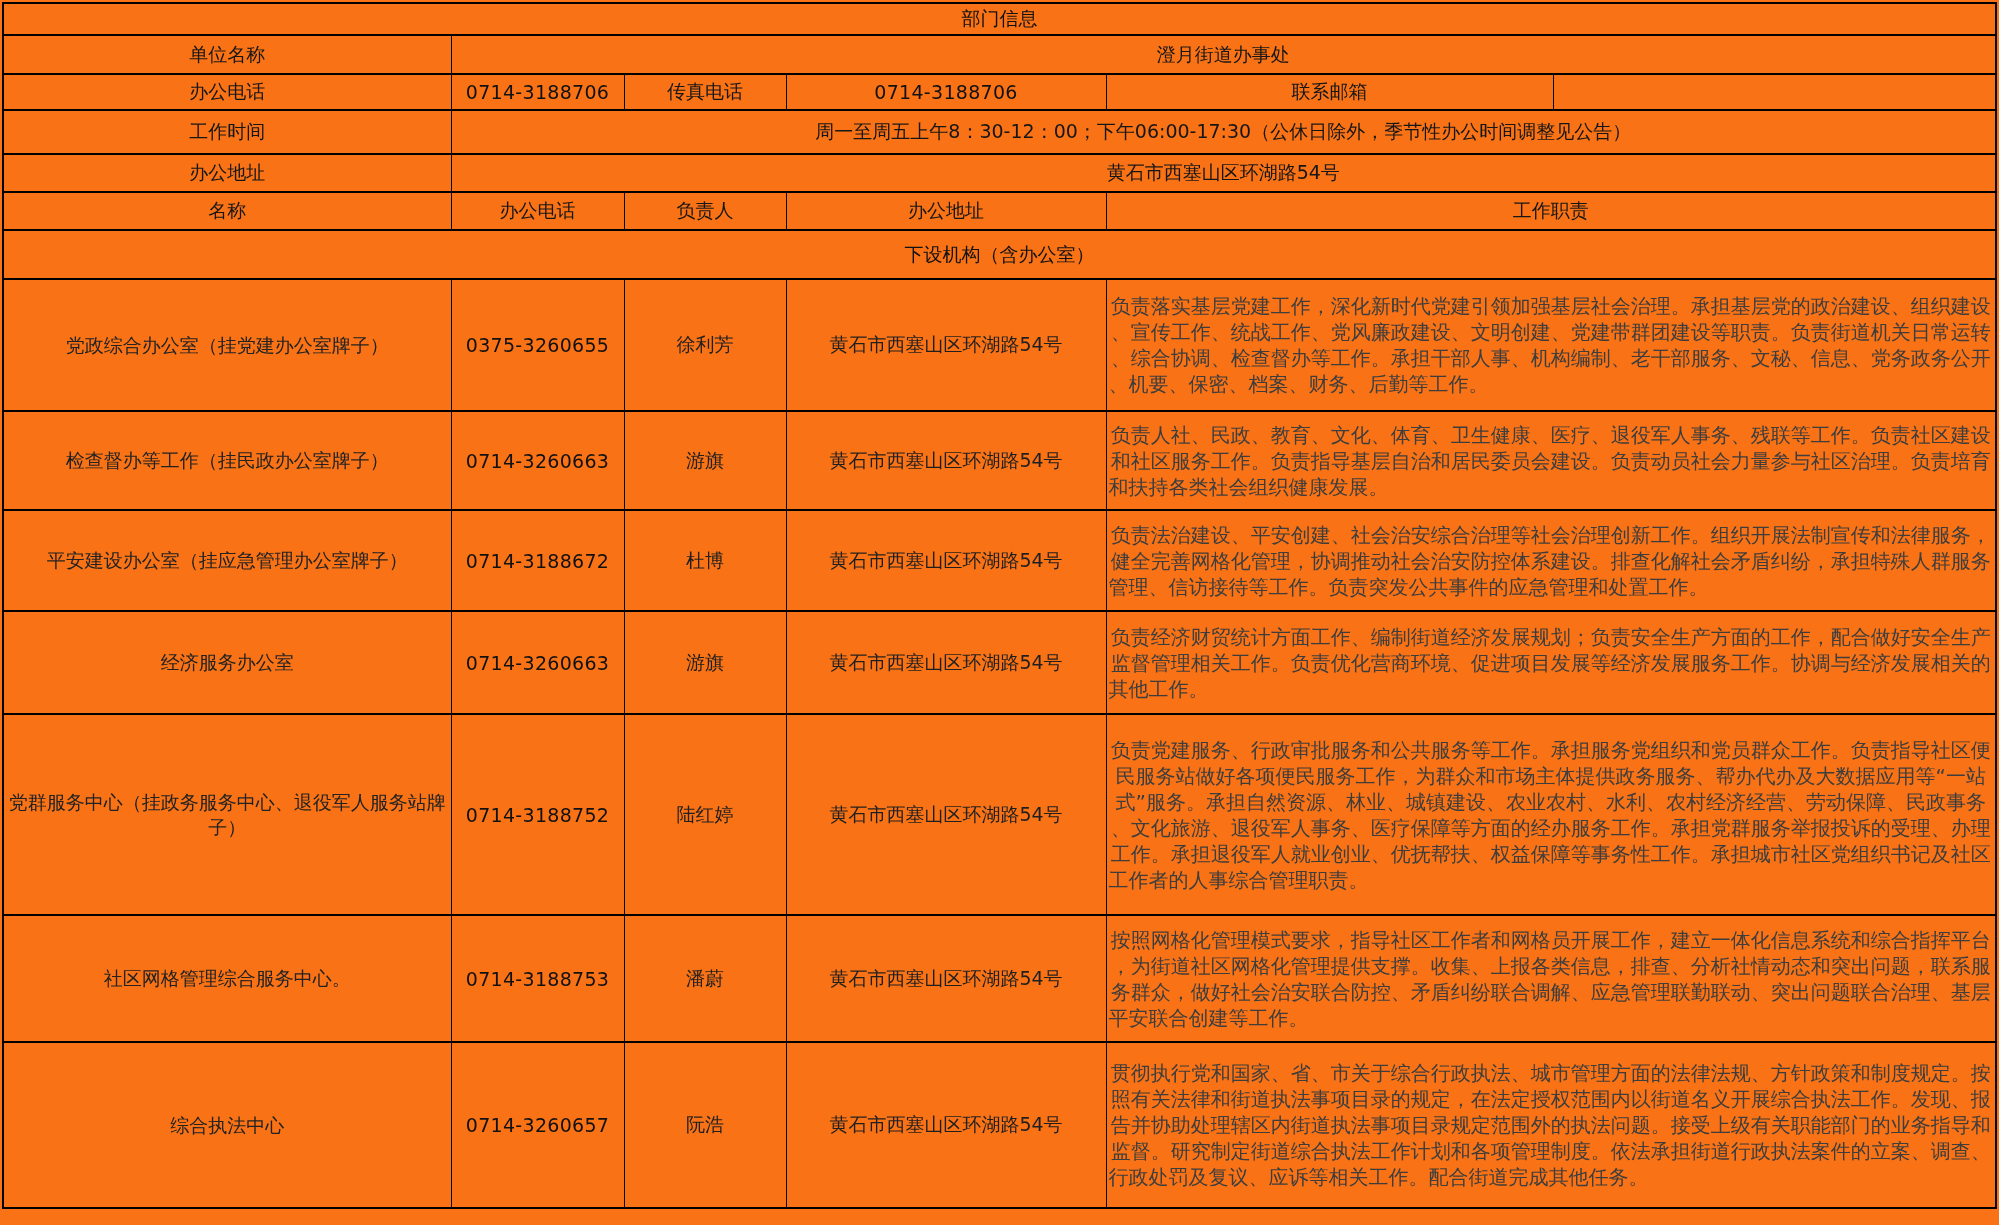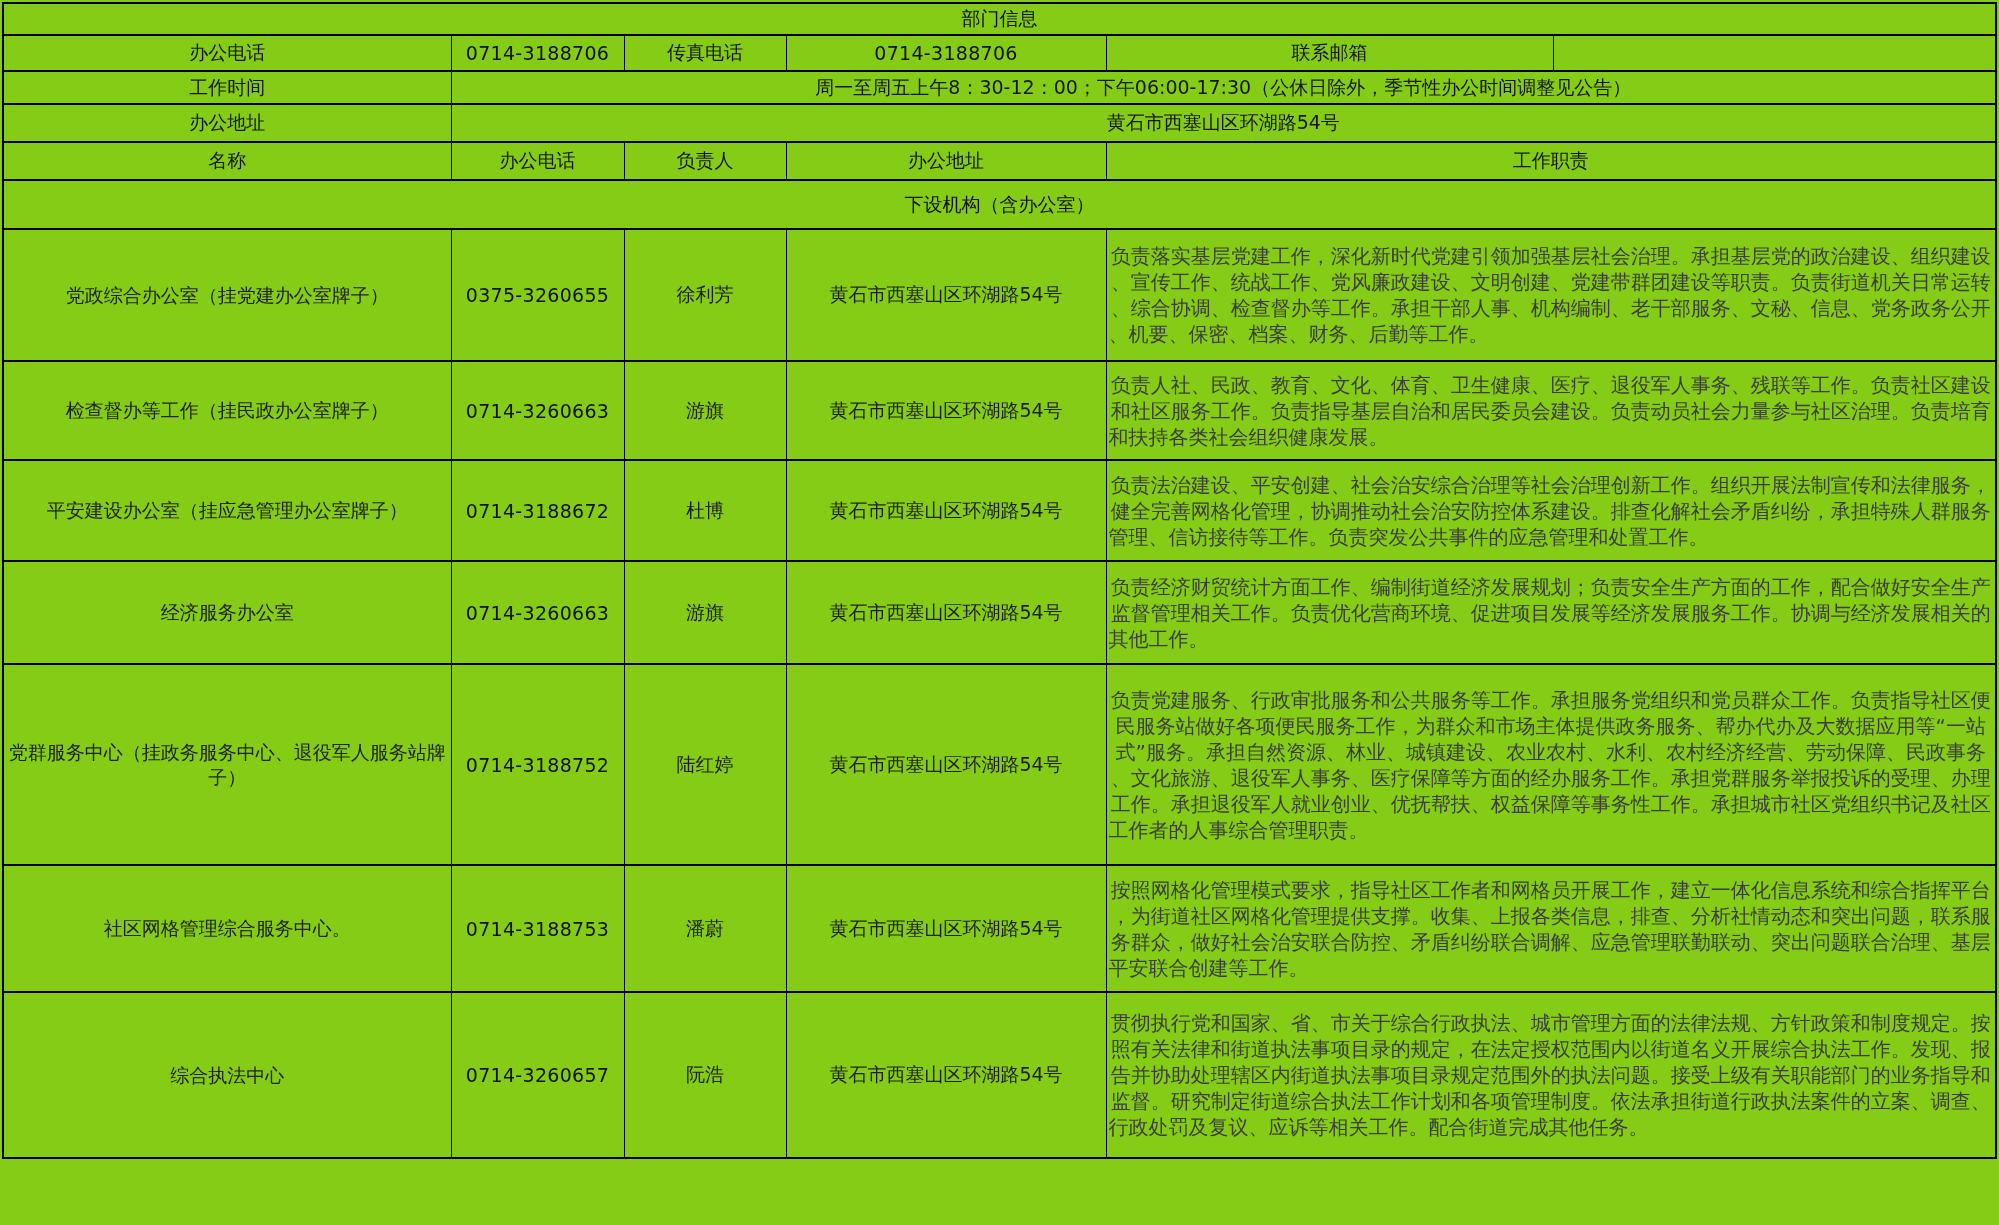--- a/index.html
+++ b/index.html
@@ -5,21 +5,21 @@
   html,body{
     margin:0;
     padding:0;
     background:#ffffff;
     font-family:"DejaVu Sans","Liberation Sans",sans-serif;
     color:#1f1f1f;
   }
   .page{
     width:1999px;
     height:1225px;
-    background:#84cc16;
+    background:#f97316;
     overflow:hidden;
   }
   table.dept{
     border-collapse:collapse;
     table-layout:fixed;
     width:1993px;
     margin:2px 0 0 2px;
     border:2px solid #000;
     font-size:19px;
   }
@@ -70,31 +70,35 @@
       <col style="width:320px">
       <col style="width:447px">
       <col style="width:443px">
     </colgroup>
 
     <tbody>
         <tr style="height:32px">
       <td colspan="6" class="title-cell">部门信息</td>
     </tr>
 
+    <tr style="height:39px">
+      <td class="label-cell">单位名称</td>
+      <td colspan="5" class="value-cell">澄月街道办事处</td>
+    </tr>
 
     <tr style="height:36px">
       <td class="label-cell">办公电话</td>
       <td class="num">0714-3188706</td>
       <td class="label-cell">传真电话</td>
       <td class="num">0714-3188706</td>
       <td class="label-cell">联系邮箱</td>
       <td class="value-cell"></td>
     </tr>
 
-    <tr style="height:33px">
+    <tr style="height:44px">
       <td class="label-cell">工作时间</td>
       <td colspan="5" class="value-cell">周一至周五上午8：30-12：00；下午06:00-17:30（公休日除外，季节性办公时间调整见公告）</td>
     </tr>
 
     <tr style="height:38px">
       <td class="label-cell">办公地址</td>
       <td colspan="5" class="value-cell">黄石市西塞山区环湖路54号</td>
     </tr>
 
     <tr style="height:38px">

